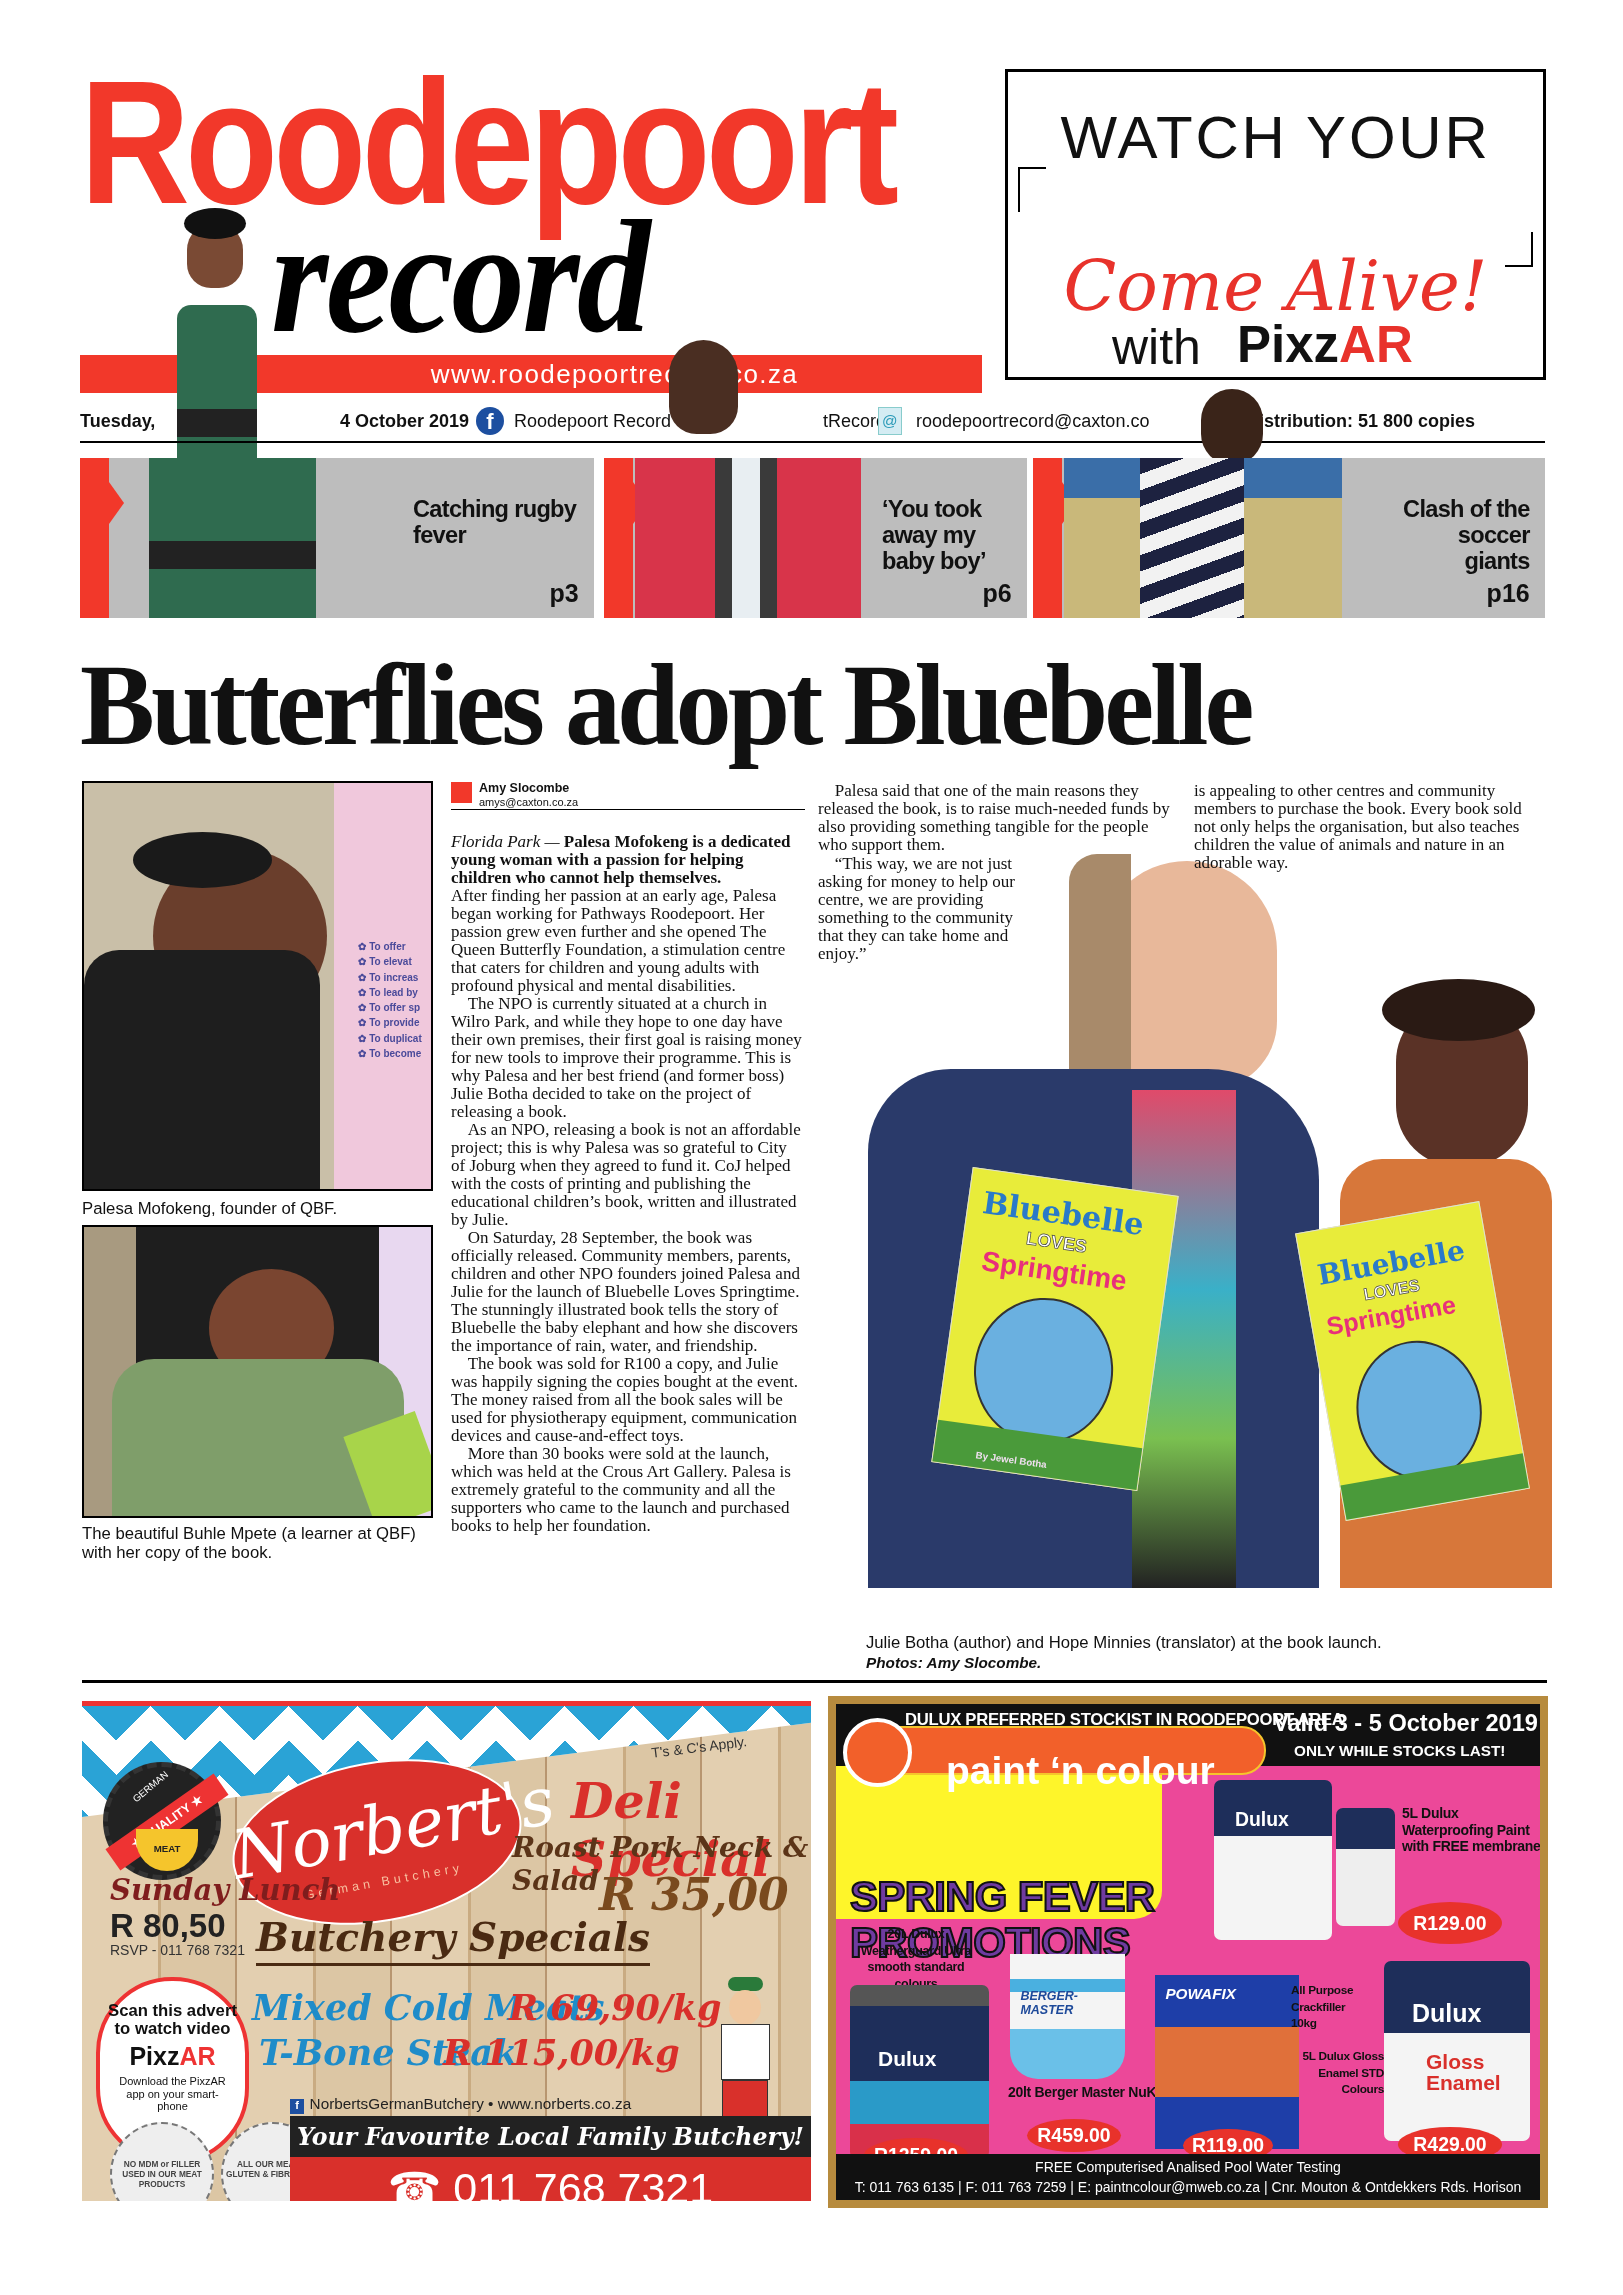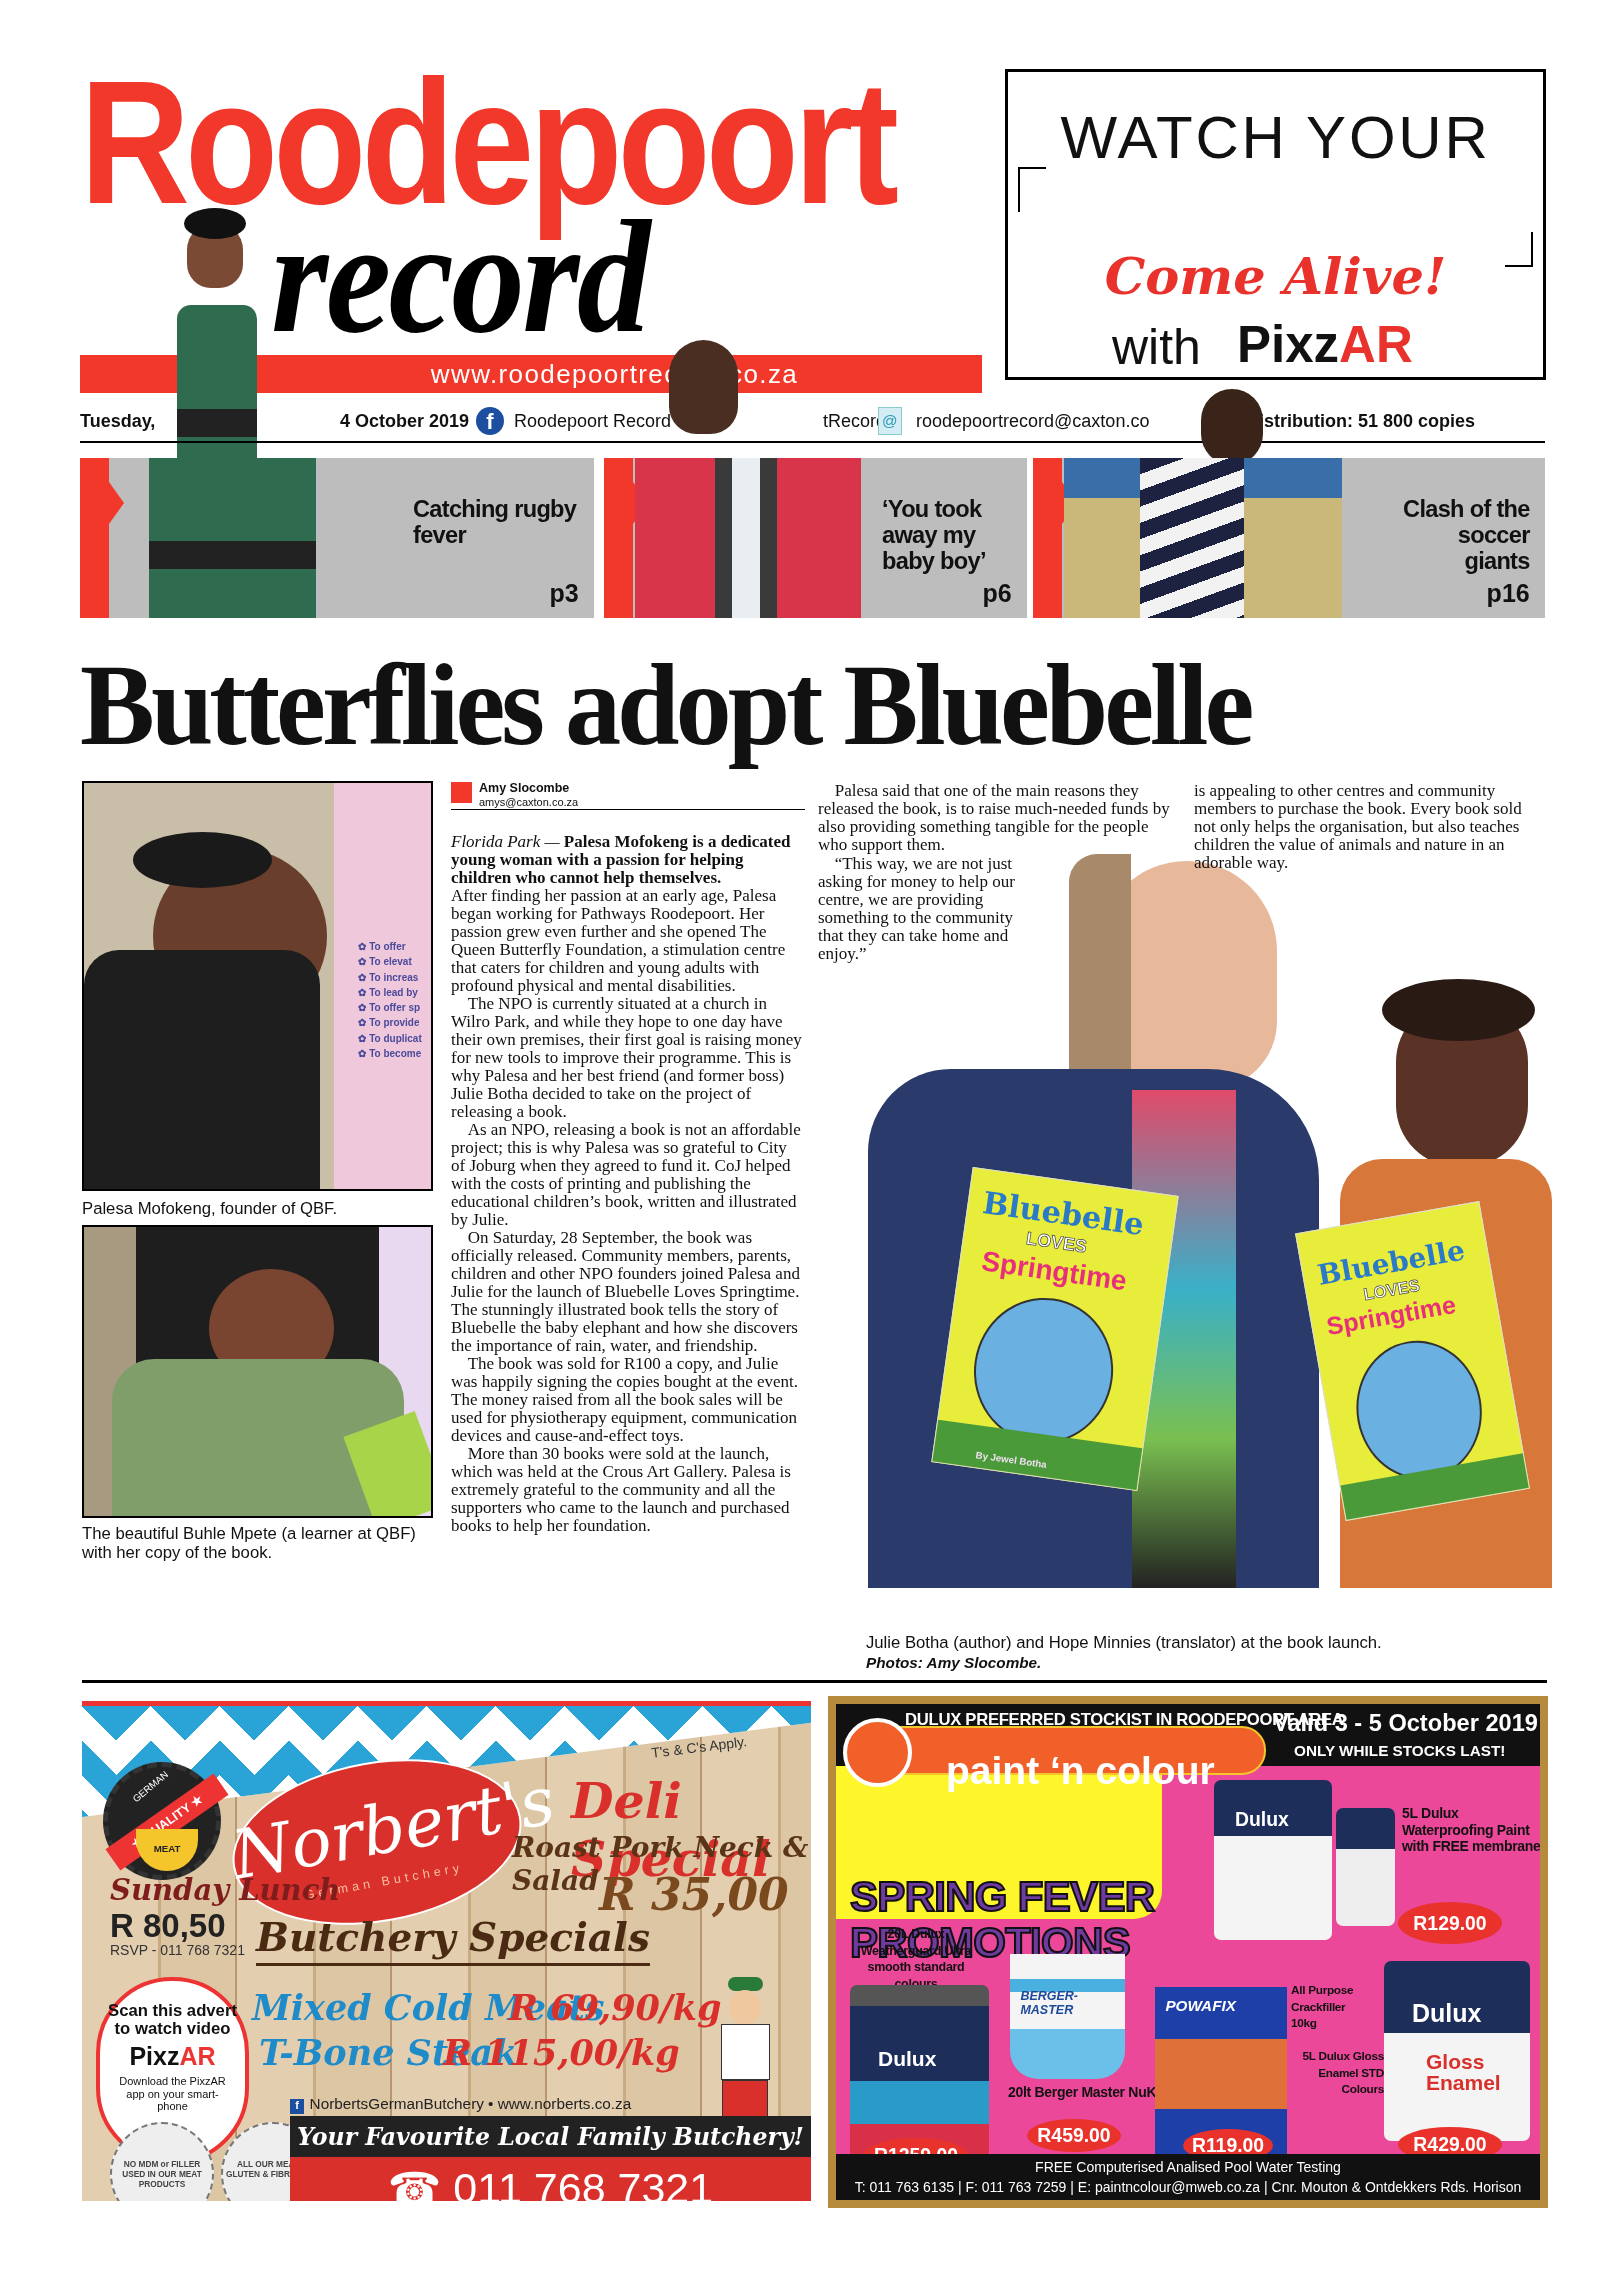--- a/index.html
+++ b/index.html
@@ -11,21 +11,21 @@
   .mast-record { left: 271px; top: 208px; font-family: "Liberation Serif", serif; font-style: italic; font-weight: bold; font-size: 160px; line-height: 139px; color: #000; letter-spacing: -2.8px; transform: scaleX(0.92); transform-origin: left top; }
   .url-bar { left: 80px; top: 355px; width: 902px; height: 38px; background: #f2382a; }
   .url-text { left: 0; width: 100%; top: 4.2px; text-align: center; color: #fff; font-size: 26px; letter-spacing: 1.4px; padding-left: 167px; }
 
   
   .ar-box { left: 1005px; top: 69px; width: 541px; height: 311px; border: 3.5px solid #000; background: #fff; }
   .ar-watch { left: 0; width: 100%; top: 31px; text-align: center; font-size: 60px; letter-spacing: 2.8px; font-weight: normal; }
   .ar-news { left: 0; width: 100%; top: 101px; text-align: center; font-size: 73px; font-weight: bold; letter-spacing: 1.4px; }
   .ar-bracket-l { left: 9.7px; top: 95px; width: 28px; height: 45px; border-left: 2.8px solid #000; border-top: 2.8px solid #000; }
   .ar-bracket-r { right: 9.7px; top: 160px; width: 28px; height: 35px; border-right: 2.8px solid #000; border-bottom: 2.8px solid #000; }
-  .ar-come { left: 0; width: 100%; top: 174px; text-align: center; font-family: "DejaVu Serif", serif; font-style: italic; font-size: 51px; color: #e8322b; font-weight: bold; }
+  .ar-come { left: 0; width: 100%; top: 174px; text-align: center; font-family: "DejaVu Serif", serif; font-style: italic; font-size: 69px; color: #e8322b; }
   .ar-with { left: 104px; top: 246px; font-size: 50px; }
   .ar-pixz { left: 229px; top: 243px; font-size: 51px; font-weight: bold; }
   .ar-pixz .ar { color: #e8322b; }
 
   
   .info-bar { left: 80px; top: 401px; width: 1465px; height: 42px; border-bottom: 2.8px solid #000; }
   .info-item { top: 9.7px; font-size: 18px; white-space: nowrap; }
   .b { font-weight: bold; }
   .fb-icon { width: 28px; height: 28px; border-radius: 50%; background: #1d4fa0; color: #fff; font-weight: bold; font-size: 22px; text-align: center; line-height: 30.5px; top: 5.6px; }
   .mail-icon { width: 23.6px; height: 28px; background: #d4ecf3; border: 1.4px solid #8cc; top: 5.6px; color: #2a9ab8; font-size: 15.3px; text-align: center; line-height: 25px; }
@@ -354,21 +354,21 @@
     <div style="position:absolute;left:28px;top:62px;color:#fff;font-weight:bold;font-size:21px;">Dulux</div>
   </div>
   <div class="abs pc-price" style="left:28px;top:434px;width:104px;height:35px;line-height:35px;">R1259.00</div>
 
   <div class="abs pc-can" style="left:174px;top:250px;width:115px;height:125px;background:linear-gradient(#f4f4f4 0 20%,#4ab0e0 20% 30%,#f4f4f4 30% 60%,#6ac0e8 60%);border-radius:0 0 28px 28px;">
     <div style="position:absolute;left:10.4px;top:35px;color:#1e4a9a;font-weight:bold;font-size:12.5px;font-style:italic;">BERGER-MASTER</div>
   </div>
   <div class="abs pc-product-label" style="left:172px;top:380px;">20lt Berger Master NuKote</div>
   <div class="abs pc-price" style="left:191px;top:415px;width:94px;height:33px;line-height:33px;">R459.00</div>
 
-  <div class="abs" style="left:319px;top:271px;width:132px;height:174px;background:linear-gradient(#1e3ea8 0 30%,#e0703a 30% 70%,#1e3ea8 70%);margin-top:12px;">
+  <div class="abs" style="left:319px;top:271px;width:144px;height:174px;background:linear-gradient(#1e3ea8 0 30%,#e0703a 30% 70%,#1e3ea8 70%);">
     <div style="position:absolute;left:10.4px;top:10.4px;color:#fff;font-weight:bold;font-size:15.3px;font-style:italic;">POWAFIX</div>
   </div>
   <div class="abs pc-product-label" style="left:455px;top:278px;width:83px;font-size:11.8px;">All Purpose Crackfiller 10kg</div>
   <div class="abs pc-price" style="left:347px;top:425px;width:90px;height:33px;line-height:33px;">R119.00</div>
 
   <div class="abs pc-product-label" style="left:444px;top:344px;width:104px;text-align:right;font-size:11.8px;">5L Dulux Gloss Enamel STD Colours</div>
   <div class="abs pc-can" style="left:548px;top:257px;width:146px;height:180px;background:linear-gradient(#1e2e5a 0 40%,#f4f4f4 40%);">
     <div style="position:absolute;left:28px;top:38px;color:#fff;font-weight:bold;font-size:25px;">Dulux</div>
     <div style="position:absolute;left:42px;top:90px;color:#d9302b;font-weight:bold;font-size:21px;line-height:21px;">Gloss<br>Enamel</div>
   </div>

